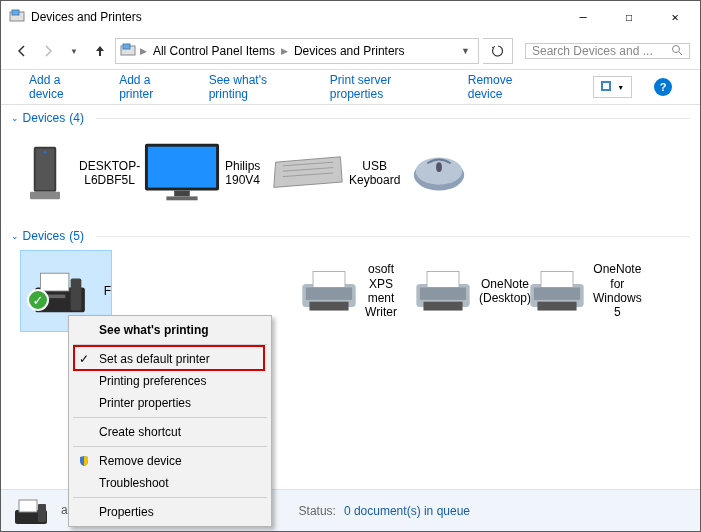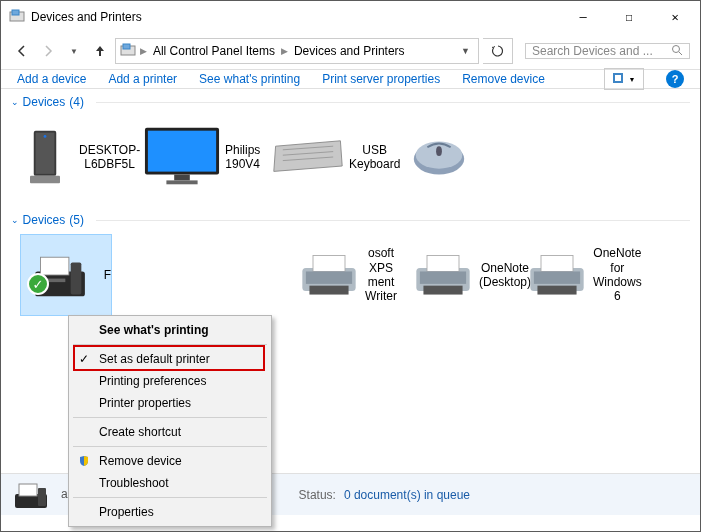--- a/index.html
+++ b/index.html
@@ -16,21 +16,21 @@
 .navbtn { width: 22px; height: 22px; display: flex; align-items: center; justify-content: center; color: #555; }
 .navbtn.disabled { color: #bbb; }
 .breadcrumb { flex: 1; height: 26px; border: 1px solid #ccc; display: flex; align-items: center; padding: 0 4px; gap: 2px; }
 .bc-sep { color: #888; padding: 0 2px; font-size: 9px; }
 .bc-item { padding: 2px 2px; }
 .bc-down { margin-left: auto; color: #555; padding: 0 4px; }
 .refresh { width: 30px; height: 26px; border: 1px solid #ccc; border-left: none; display: flex; align-items: center; justify-content: center; margin-right: 8px;}
 .search { width: 165px; height: 16px; border: 1px solid #ccc; display: flex; align-items: center; padding: 0 6px; color: #888; }
 
 
-.toolbar { height: 20px; border-top: 1px solid #e0e0e0; border-bottom: 1px solid #e0e0e0; display: flex; align-items: center; padding: 0 16px; gap: 22px; }
+.toolbar { height: 36px; border-top: 1px solid #e0e0e0; border-bottom: 1px solid #e0e0e0; display: flex; align-items: center; padding: 0 28px; gap: 22px; }
 .toolbar .tb-item { color: #0066cc; cursor: default; }
 .toolbar .spacer { flex: 1; }
 .toolbar .view-btn { width: 40px; height: 22px; border: 1px solid #ccc; display: flex; align-items: center; justify-content: center; gap:2px; }
 .toolbar .help-btn { width: 18px; height: 18px; border-radius: 50%; background: #0078d7; color: #fff; display: flex; align-items: center; justify-content: center; font-size: 11px; font-weight: bold; }
 
 
 .content { height: 384px; overflow: hidden; position: relative; }
 .section-header { display: flex; align-items: center; padding: 6px 10px 4px 10px; color: #0066cc; gap: 4px; }
 .section-header .chev { font-size: 9px; }
 .section-header .line { flex: 1; height: 1px; background: #e8e8e8; margin-left: 8px; }
@@ -233,21 +233,21 @@
     </div>
     <div class="device" style="width:100px;">
       <div class="icon-wrap">
         <svg viewBox="0 0 72 56" width="64" height="54">
             <rect x="6" y="20" width="60" height="26" rx="4" fill="#b0bbc4"></rect>
             <rect x="18" y="6" width="36" height="18" fill="#fff" stroke="#aaa"></rect>
             <rect x="14" y="40" width="44" height="10" fill="#555"></rect>
             <rect x="10" y="24" width="52" height="14" fill="#8a97a3"></rect>
           </svg>
       </div>
-      <div class="label">OneNote for Windows 6</div>
+      <div class="label">OneNote for Windows 5</div>
     </div>
   </div>
 </div>
 
 <div class="statusbar">
   <div class="prn-icon">
     <svg viewBox="0 0 40 32" width="40" height="32">
         <rect x="4" y="14" width="32" height="14" rx="2" fill="#2a2a2a"></rect>
         <rect x="8" y="4" width="18" height="12" fill="#fff" stroke="#888"></rect>
         <rect x="27" y="8" width="8" height="18" rx="1" fill="#444"></rect>

